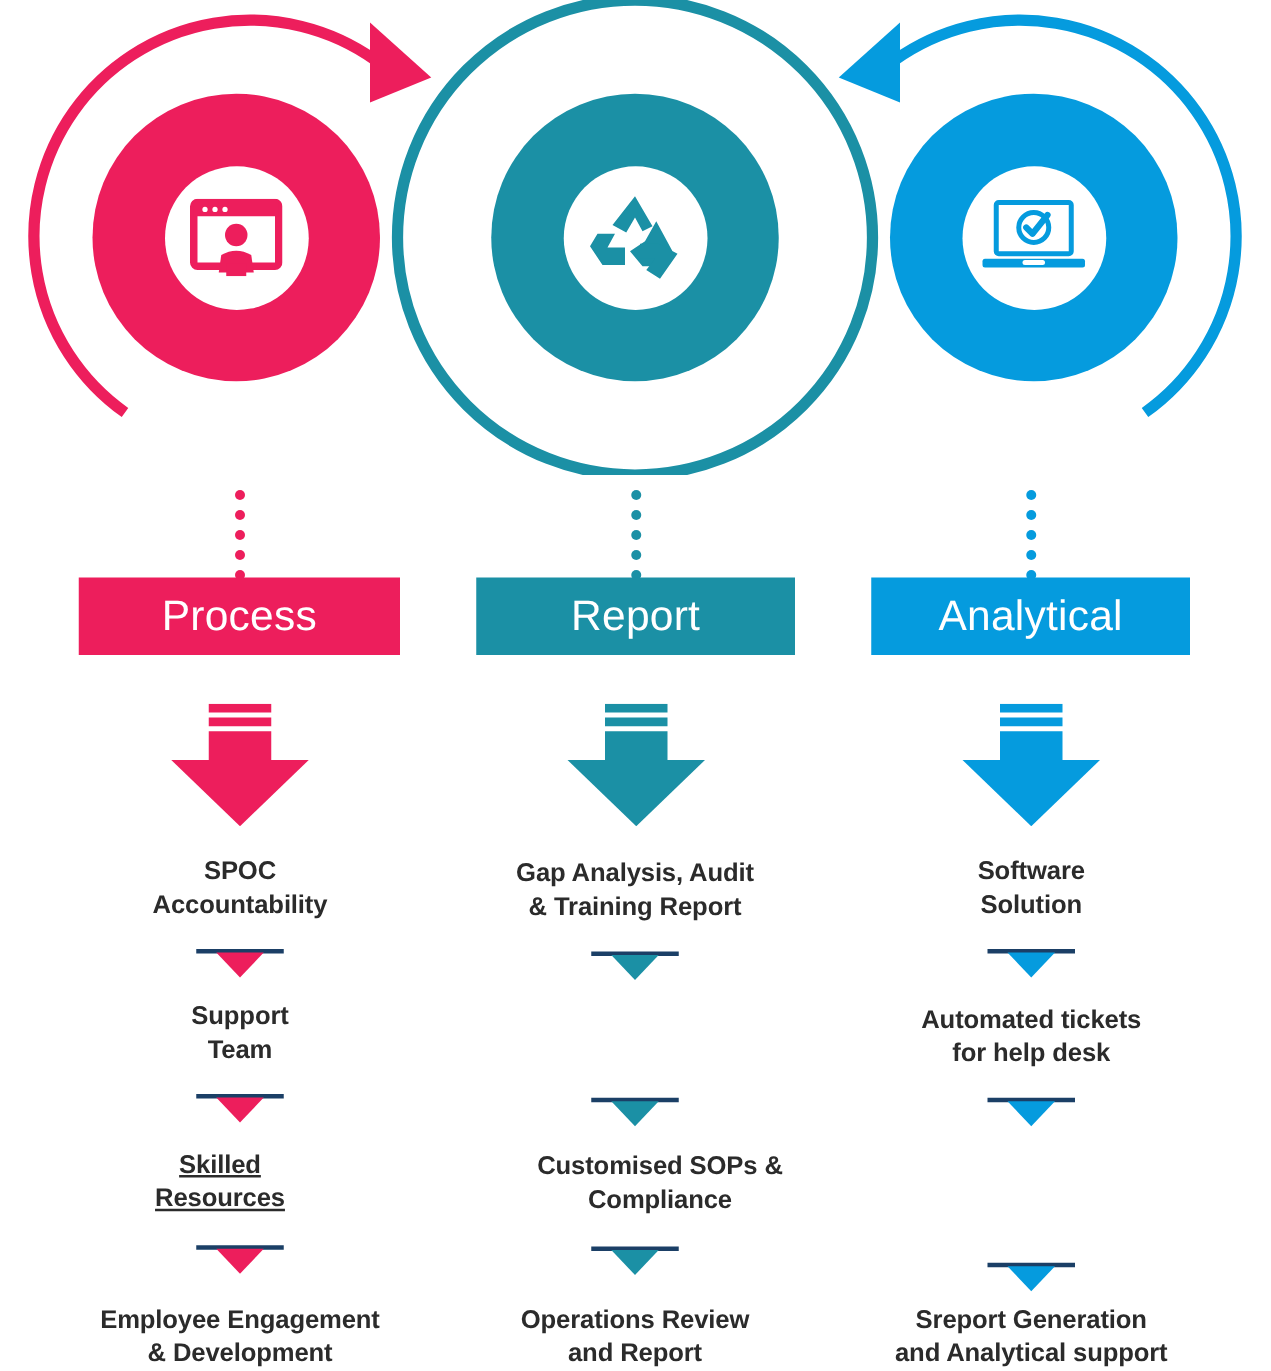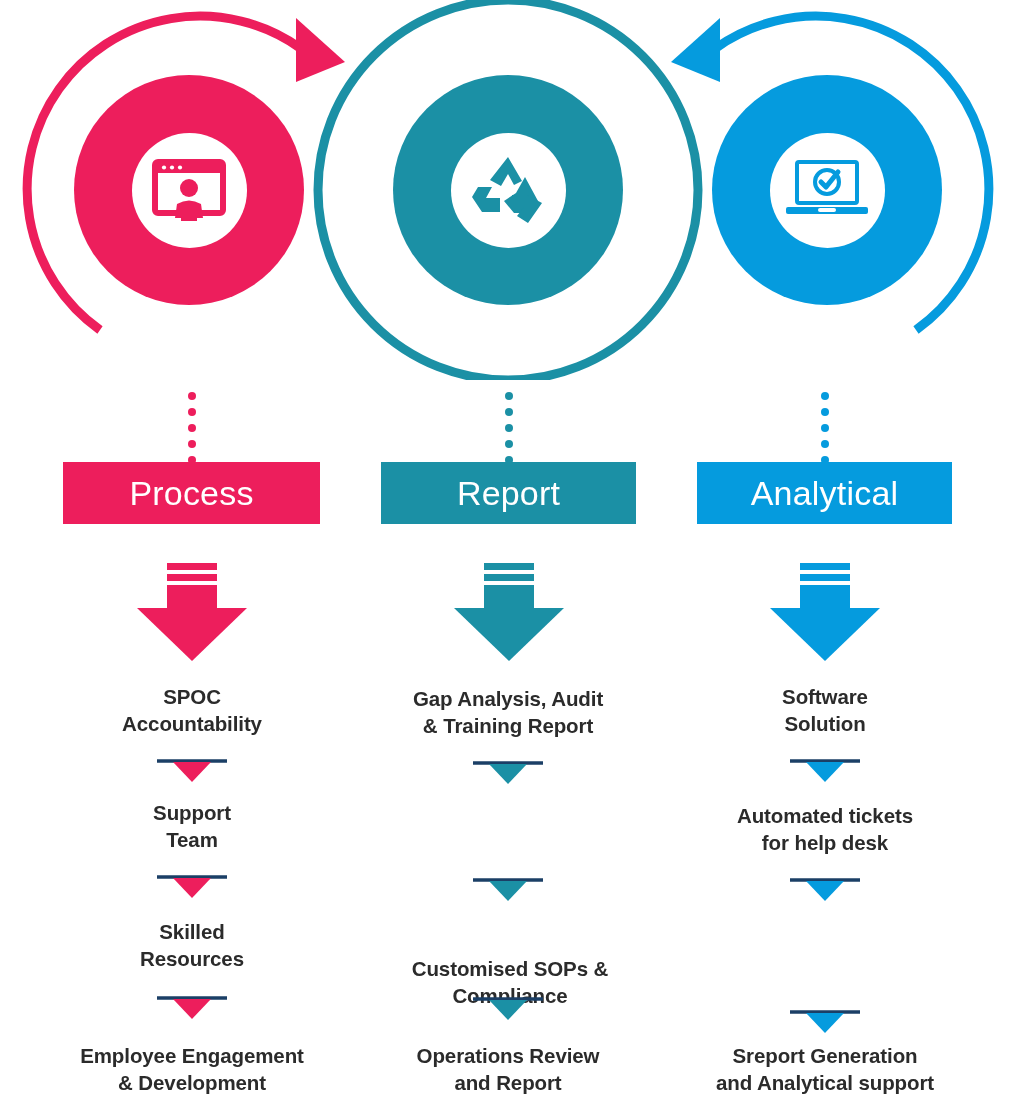--- a/index.html
+++ b/index.html
@@ -180,21 +180,21 @@
   </div>
 
   <div class="item" style="left:42px;top:800px;width:300px;">Support<br>Team</div>
   <div class="sep" style="left:137px;top:871px;">
     <svg viewBox="0 0 110 28">
       <line x1="20" y1="6" x2="90" y2="6" stroke="#1b3f66" stroke-width="3.5"></line>
       <polygon points="36,7 74,7 55,27" fill="#ed1e5c"></polygon>
     </svg>
   </div>
 
-  <div class="item" style="left:42px;top:919px;width:300px;">Skilled<br>Resources</div>
+  <div class="item" style="left:26px;top:919px;width:300px;text-decoration:underline;">Skilled<br>Resources</div>
   <div class="sep" style="left:137px;top:992px;">
     <svg viewBox="0 0 110 28">
       <line x1="20" y1="6" x2="90" y2="6" stroke="#1b3f66" stroke-width="3.5"></line>
       <polygon points="36,7 74,7 55,27" fill="#ed1e5c"></polygon>
     </svg>
   </div>
 
   <div class="item" style="left:22px;top:1043px;width:340px;">Employee Engagement<br>&amp; Development</div>
 
   <div class="item" style="left:358px;top:686px;width:300px;">Gap Analysis, Audit<br>&amp; Training Report</div>
@@ -205,21 +205,21 @@
     </svg>
   </div>
 
   <div class="sep" style="left:453px;top:874px;">
     <svg viewBox="0 0 110 28">
       <line x1="20" y1="6" x2="90" y2="6" stroke="#1b3f66" stroke-width="3.5"></line>
       <polygon points="36,7 74,7 55,27" fill="#1b90a5"></polygon>
     </svg>
   </div>
 
-  <div class="item" style="left:360px;top:920px;width:300px;margin-top:36px;">Customised SOPs &amp;<br>Compliance</div>
+  <div class="item" style="left:378px;top:920px;width:300px;">Customised SOPs &amp;<br>Compliance</div>
   <div class="sep" style="left:453px;top:993px;">
     <svg viewBox="0 0 110 28">
       <line x1="20" y1="6" x2="90" y2="6" stroke="#1b3f66" stroke-width="3.5"></line>
       <polygon points="36,7 74,7 55,27" fill="#1b90a5"></polygon>
     </svg>
   </div>
 
   <div class="item" style="left:350px;top:1043px;width:316px;">Operations Review<br>and Report</div>
 
   <div class="item" style="left:675px;top:684px;width:300px;">Software<br>Solution</div>

